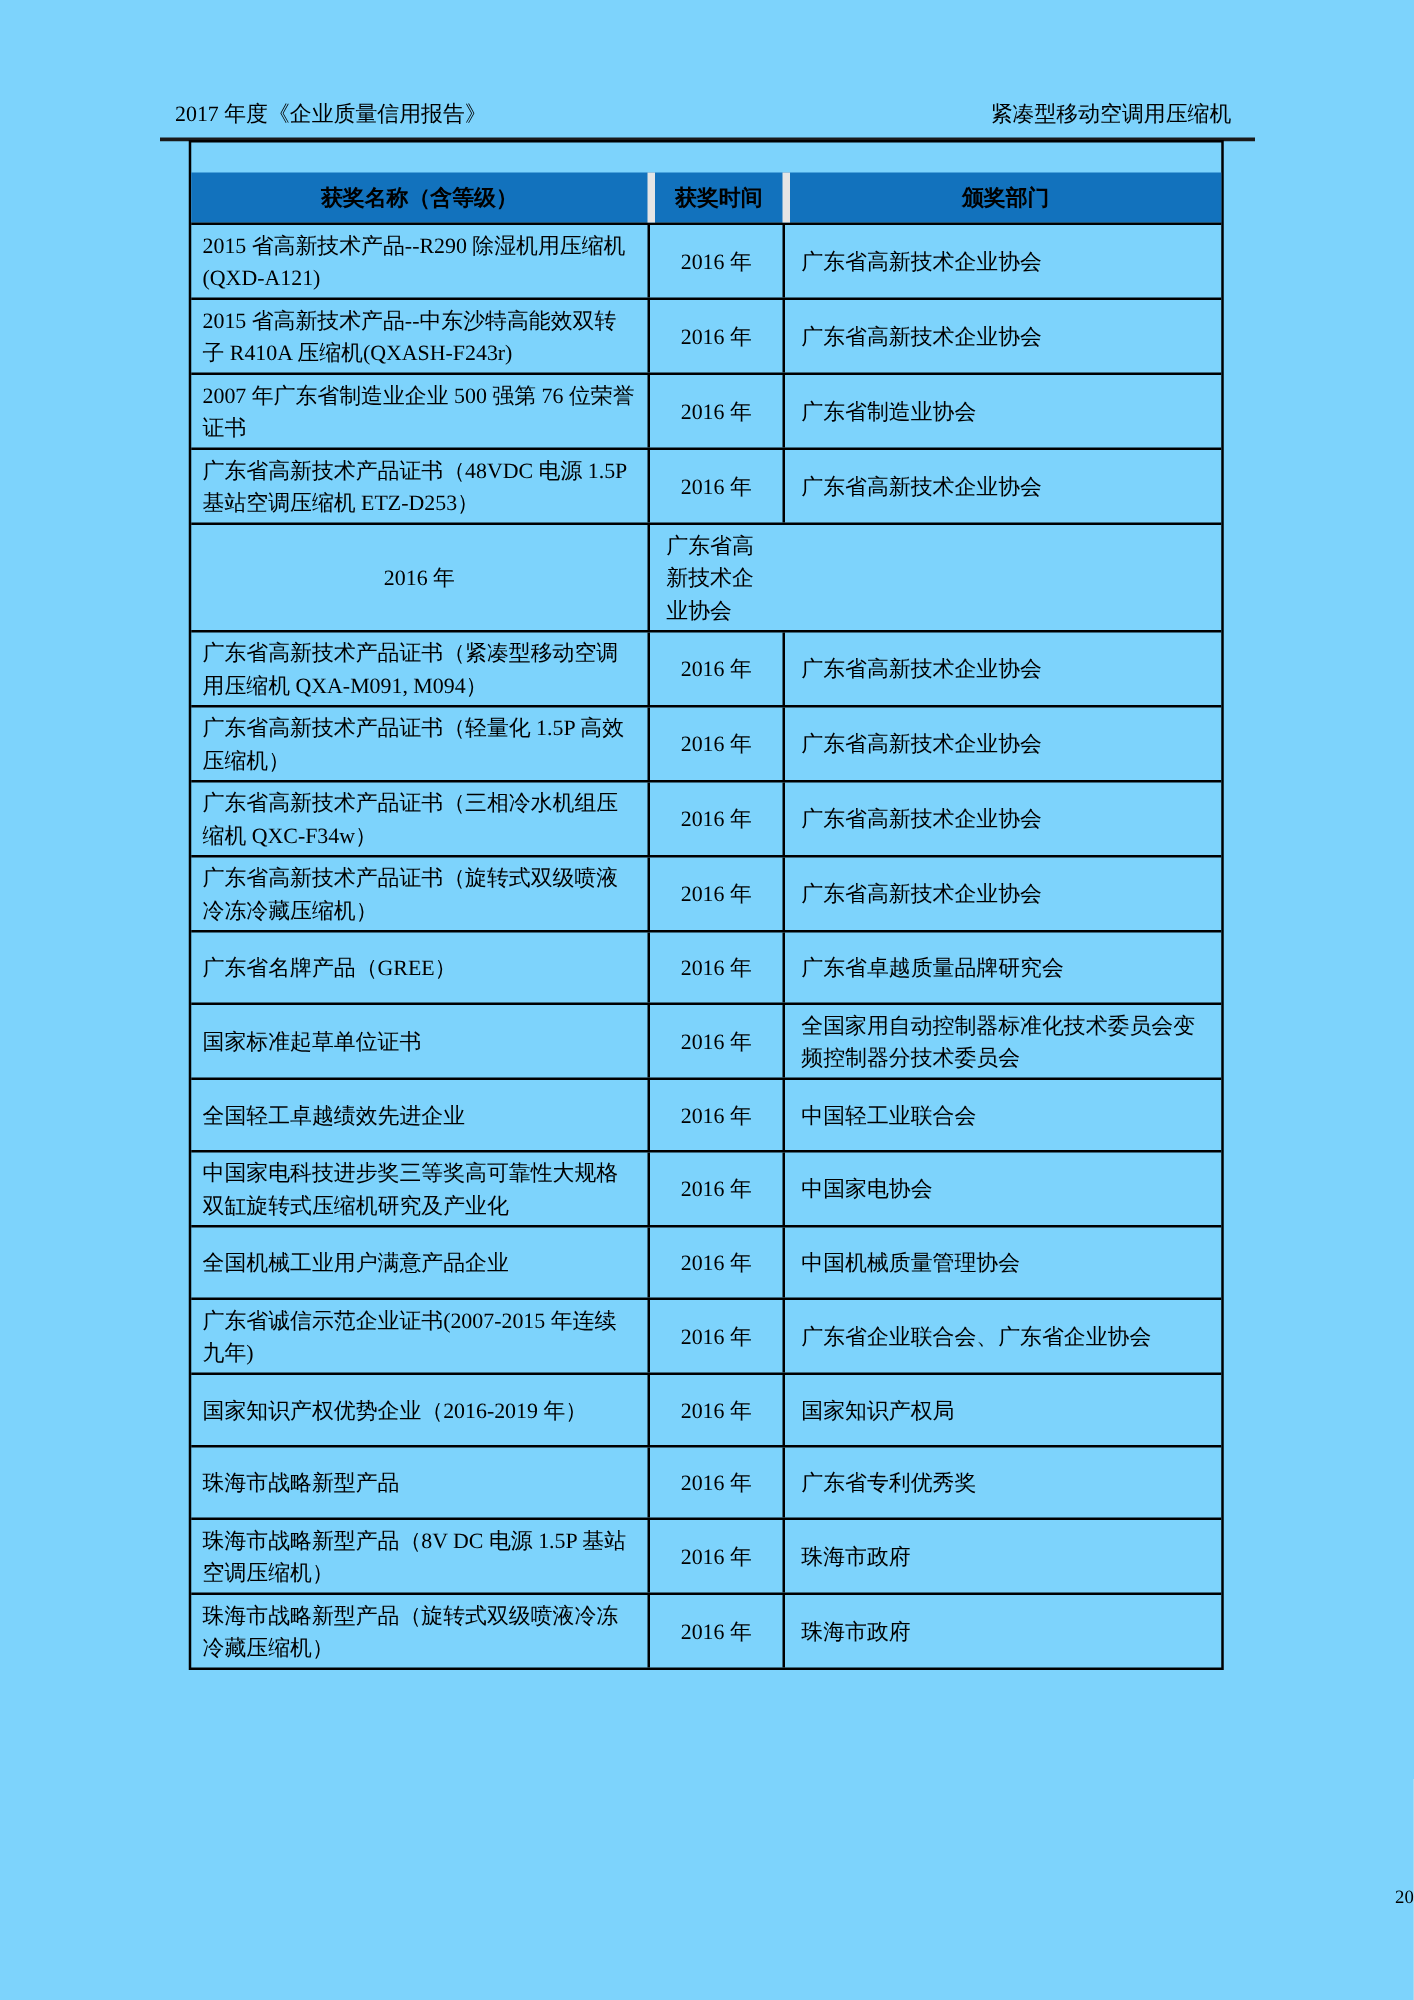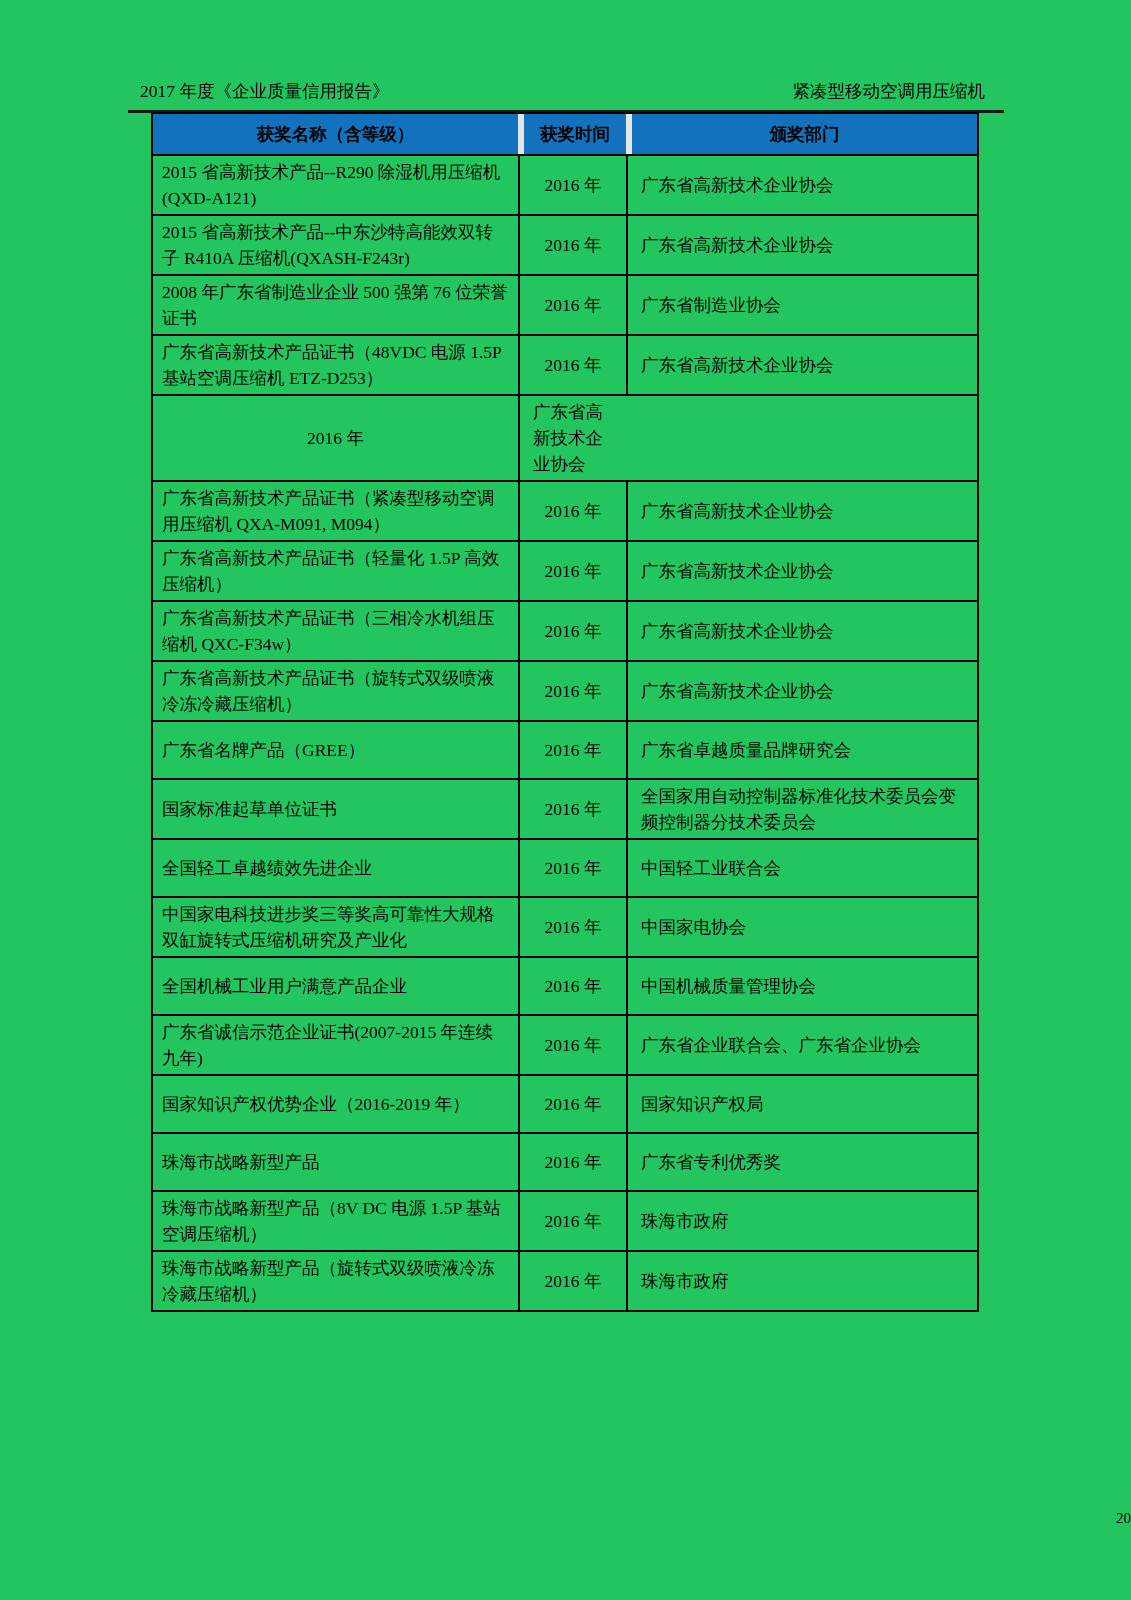--- a/index.html
+++ b/index.html
@@ -1,20 +1,20 @@
 <!DOCTYPE html>
 <html><head>
 <meta charset="utf-8">
 <style>
   html,body { margin:0; padding:0; background:#e8e8e8; }
   .page {
     position:relative;
     width:1131px; height:1600px;
     margin:0 auto;
-    background:#22c55e;
+    background:#7dd3fc;
     font-family:"Liberation Serif","DejaVu Serif",serif;
     color:#000;
     overflow:hidden;
   }
 
   
   .doc-header {
     position:absolute;
     left:128px; top:79px;
     width:876px;
@@ -45,21 +45,21 @@
     align-items:center;
     padding:3px 9px;
     font-size:17.5px;
     line-height:26px;
     min-height:56px;
   }
   .t-cell + .t-cell { border-left:2px solid #000; }
   .col-time { justify-content:center; text-align:center; }
   .col-dept { padding-left:13px; }
 
-  .t-head { background:#1272BD; }
+  .t-head { background:#1272BD;margin-top:24px; }
   .t-head .t-cell {
     justify-content:center;
     text-align:center;
     font-weight:bold;
     min-height:40px;
     padding:2px 6px;
   }
   .t-head .t-cell + .t-cell { border-left:6px solid #e5e5e5; }
 
   
@@ -94,21 +94,21 @@
       <div class="t-cell col-dept">广东省高新技术企业协会</div>
     </div>
 
     <div class="t-row t-body">
       <div class="t-cell col-name">2015 省高新技术产品--中东沙特高能效双转子 R410A 压缩机(QXASH-F243r)</div>
       <div class="t-cell col-time">2016 年</div>
       <div class="t-cell col-dept">广东省高新技术企业协会</div>
     </div>
 
     <div class="t-row t-body">
-      <div class="t-cell col-name">2008 年广东省制造业企业 500 强第 76 位荣誉证书</div>
+      <div class="t-cell col-name">2007 年广东省制造业企业 500 强第 76 位荣誉证书</div>
       <div class="t-cell col-time">2016 年</div>
       <div class="t-cell col-dept">广东省制造业协会</div>
     </div>
 
     <div class="t-row t-body">
       <div class="t-cell col-name">广东省高新技术产品证书（48VDC 电源 1.5P 基站空调压缩机 ETZ-D253）</div>
       <div class="t-cell col-time">2016 年</div>
       <div class="t-cell col-dept">广东省高新技术企业协会</div>
     </div>
 

